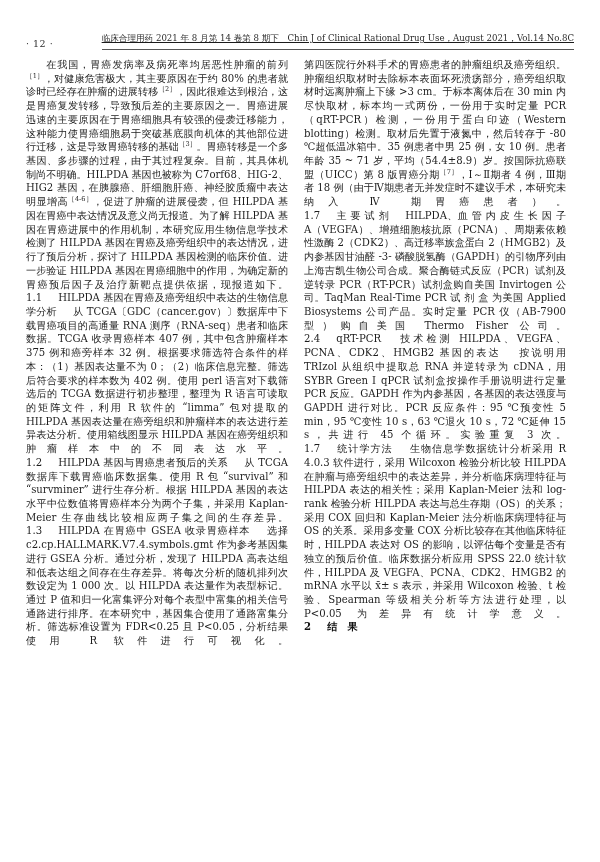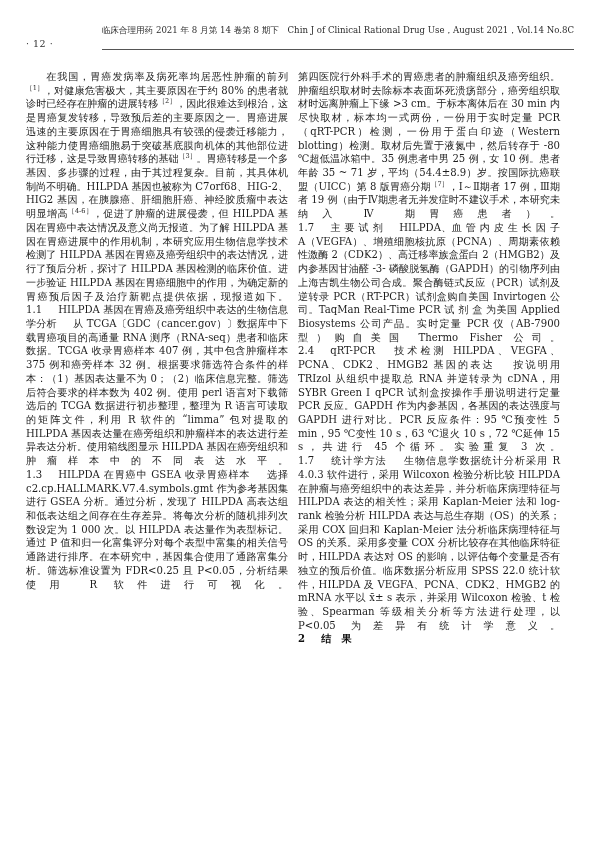--- a/index.html
+++ b/index.html
@@ -37,34 +37,35 @@
     letter-spacing: .5px;
     white-space: nowrap;
     padding-bottom: 1px;
     width: 150px;
   }
   .runhead-rule {
     flex: 1;
     display: flex;
     justify-content: flex-start;
     border-bottom: 0.8px solid #555;
-    padding-bottom: 12px;
+    padding-bottom: 4px;
+    text-decoration: underline;
   }
   .runhead-text {
     font-size: 8.6px;
     color: #2b2b2b;
     white-space: nowrap;
     letter-spacing: 0px;
   }
 
   
   .columns {
     display: flex;
-    gap: 10px;
-    margin-top: 20px;
+    gap: 16px;
+    margin-top: 8px;
   }
   .col {
     width: 262px;
     flex: 0 0 262px;
   }
   p.para {
     margin: 0;
     font-size: 10.1px;
     line-height: 13.72px;
     text-align: justify;
@@ -113,32 +114,35 @@
 
       <p class="para indent">
         <span>在我国，胃癌发病率及病死率均居恶性肿瘤的前列</span><sup>［1］</sup><span>，对健康危害极大，其主要原因在于约 80% 的患者就诊时已经存在肿瘤的进展转移</span><sup>［2］</sup><span>，因此很难达到根治，这是胃癌复发转移，导致预后差的主要原因之一。胃癌进展迅速的主要原因在于胃癌细胞具有较强的侵袭迁移能力，这种能力使胃癌细胞易于突破基底膜向机体的其他部位进行迁移，这是导致胃癌转移的基础</span><sup>［3］</sup><span>。胃癌转移是一个多基因、多步骤的过程，由于其过程复杂。目前，其具体机制尚不明确。HILPDA 基因也被称为 C7orf68、HIG-2、HIG2 基因，在胰腺癌、肝细胞肝癌、神经胶质瘤中表达明显增高</span><sup>［4-6］</sup><span>，促进了肿瘤的进展侵袭，但 HILPDA 基因在胃癌中表达情况及意义尚无报道。为了解 HILPDA 基因在胃癌进展中的作用机制，本研究应用生物信息学技术检测了 HILPDA 基因在胃癌及癌旁组织中的表达情况，进行了预后分析，探讨了 HILPDA 基因检测的临床价值。进一步验证 HILPDA 基因在胃癌细胞中的作用，为确定新的胃癌预后因子及治疗新靶点提供依据，现报道如下。</span>
       </p>
 
 
       <p class="para">
         <span>1.1</span><span class="sp2"></span><span>HILPDA 基因在胃癌及癌旁组织中表达的生物信息学分析</span><span class="sp2"></span><span>从 TCGA〔GDC（cancer.gov）〕数据库中下载胃癌项目的高通量 RNA 测序（RNA-seq）患者和临床数据。TCGA 收录胃癌样本 407 例，其中包含肿瘤样本 375 例和癌旁样本 32 例。根据要求筛选符合条件的样本：（1）基因表达量不为 0；（2）临床信息完整。筛选后符合要求的样本数为 402 例。使用 perl 语言对下载筛选后的 TCGA 数据进行初步整理，整理为 R 语言可读取的矩阵文件，利用 R 软件的 “limma” 包对提取的 HILPDA 基因表达量在癌旁组织和肿瘤样本的表达进行差异表达分析。使用箱线图显示 HILPDA 基因在癌旁组织和肿瘤样本中的不同表达水平。</span>
       </p>
 
+      <p class="para">
+        <span>1.2</span><span class="sp2"></span><span>HILPDA 基因与胃癌患者预后的关系</span><span class="sp2"></span><span>从 TCGA 数据库下载胃癌临床数据集。使用 R 包 “survival” 和 “survminer” 进行生存分析。根据 HILPDA 基因的表达水平中位数值将胃癌样本分为两个子集，并采用 Kaplan-Meier 生存曲线比较相应两子集之间的生存差异。</span>
+      </p>
 
       <p class="para">
         <span>1.3</span><span class="sp2"></span><span>HILPDA 在胃癌中 GSEA 收录胃癌样本</span><span class="sp2"></span><span>选择 c2.cp.HALLMARK.V7.4.symbols.gmt 作为参考基因集进行 GSEA 分析。通过分析，发现了 HILPDA 高表达组和低表达组之间存在生存差异。将每次分析的随机排列次数设定为 1 000 次。以 HILPDA 表达量作为表型标记。通过 P 值和归一化富集评分对每个表型中富集的相关信号通路进行排序。在本研究中，基因集合使用了通路富集分析。筛选标准设置为 FDR&lt;0.25 且 P&lt;0.05，分析结果使用 R 软件进行可视化。</span>
       </p>
 
 
     </div>
 
     <div class="col">
 
       <p class="para">
-        <span>第四医院行外科手术的胃癌患者的肿瘤组织及癌旁组织。肿瘤组织取材时去除标本表面坏死溃疡部分，癌旁组织取材时远离肿瘤上下缘 &gt;3 cm。于标本离体后在 30 min 内尽快取材，标本均一式两份，一份用于实时定量 PCR（qRT-PCR）检测，一份用于蛋白印迹（Western blotting）检测。取材后先置于液氮中，然后转存于 -80 ℃超低温冰箱中。35 例患者中男 25 例，女 10 例。患者年龄 35 ~ 71 岁，平均（54.4±8.9）岁。按国际抗癌联盟（UICC）第 8 版胃癌分期</span><sup>［7］</sup><span>，Ⅰ～Ⅱ期者 17 例，Ⅲ期者 19 例（由于Ⅳ期患者无并发症时不建议手术，本研究未纳入 Ⅳ 期胃癌患者）。</span>
+        <span>第四医院行外科手术的胃癌患者的肿瘤组织及癌旁组织。肿瘤组织取材时去除标本表面坏死溃疡部分，癌旁组织取材时远离肿瘤上下缘 &gt;3 cm。于标本离体后在 30 min 内尽快取材，标本均一式两份，一份用于实时定量 PCR（qRT-PCR）检测，一份用于蛋白印迹（Western blotting）检测。取材后先置于液氮中，然后转存于 -80 ℃超低温冰箱中。35 例患者中男 25 例，女 10 例。患者年龄 35 ~ 71 岁，平均（54.4±8.9）岁。按国际抗癌联盟（UICC）第 8 版胃癌分期</span><sup>［7］</sup><span>，Ⅰ～Ⅱ期者 4 例，Ⅲ期者 18 例（由于Ⅳ期患者无并发症时不建议手术，本研究未纳入 Ⅳ 期胃癌患者）。</span>
       </p>
 
       <p class="para">
         <span>1.7</span><span class="sp2"></span><span>主 要 试 剂</span><span class="sp2"></span><span>HILPDA、血 管 内 皮 生 长 因 子 A（VEGFA）、增殖细胞核抗原（PCNA）、周期素依赖性激酶 2（CDK2）、高迁移率族盒蛋白 2（HMGB2）及内参基因甘油醛 -3- 磷酸脱氢酶（GAPDH）的引物序列由上海吉凯生物公司合成。聚合酶链式反应（PCR）试剂及逆转录 PCR（RT-PCR）试剂盒购自美国 Invirtogen 公司。TaqMan Real-Time PCR 试 剂 盒 为美国 Applied Biosystems 公司产品。实时定量 PCR 仪（AB-7900 型）购自美国 Thermo Fisher 公司。</span>
       </p>
 
       <p class="para">
         <span>2.4</span><span class="sp2"></span><span>qRT-PCR</span><span class="sp2"></span><span>技术检测 HILPDA、VEGFA、PCNA、CDK2、HMGB2 基因的表达</span><span class="sp2"></span><span>按说明用 TRIzol 从组织中提取总 RNA 并逆转录为 cDNA，用 SYBR Green Ⅰ qPCR 试剂盒按操作手册说明进行定量 PCR 反应。GAPDH 作为内参基因，各基因的表达强度与 GAPDH 进行对比。PCR 反应条件：95 ℃预变性 5 min，95 ℃变性 10 s，63 ℃退火 10 s，72 ℃延伸 15 s，共进行 45 个循环。实验重复 3 次。</span>
       </p>
 

